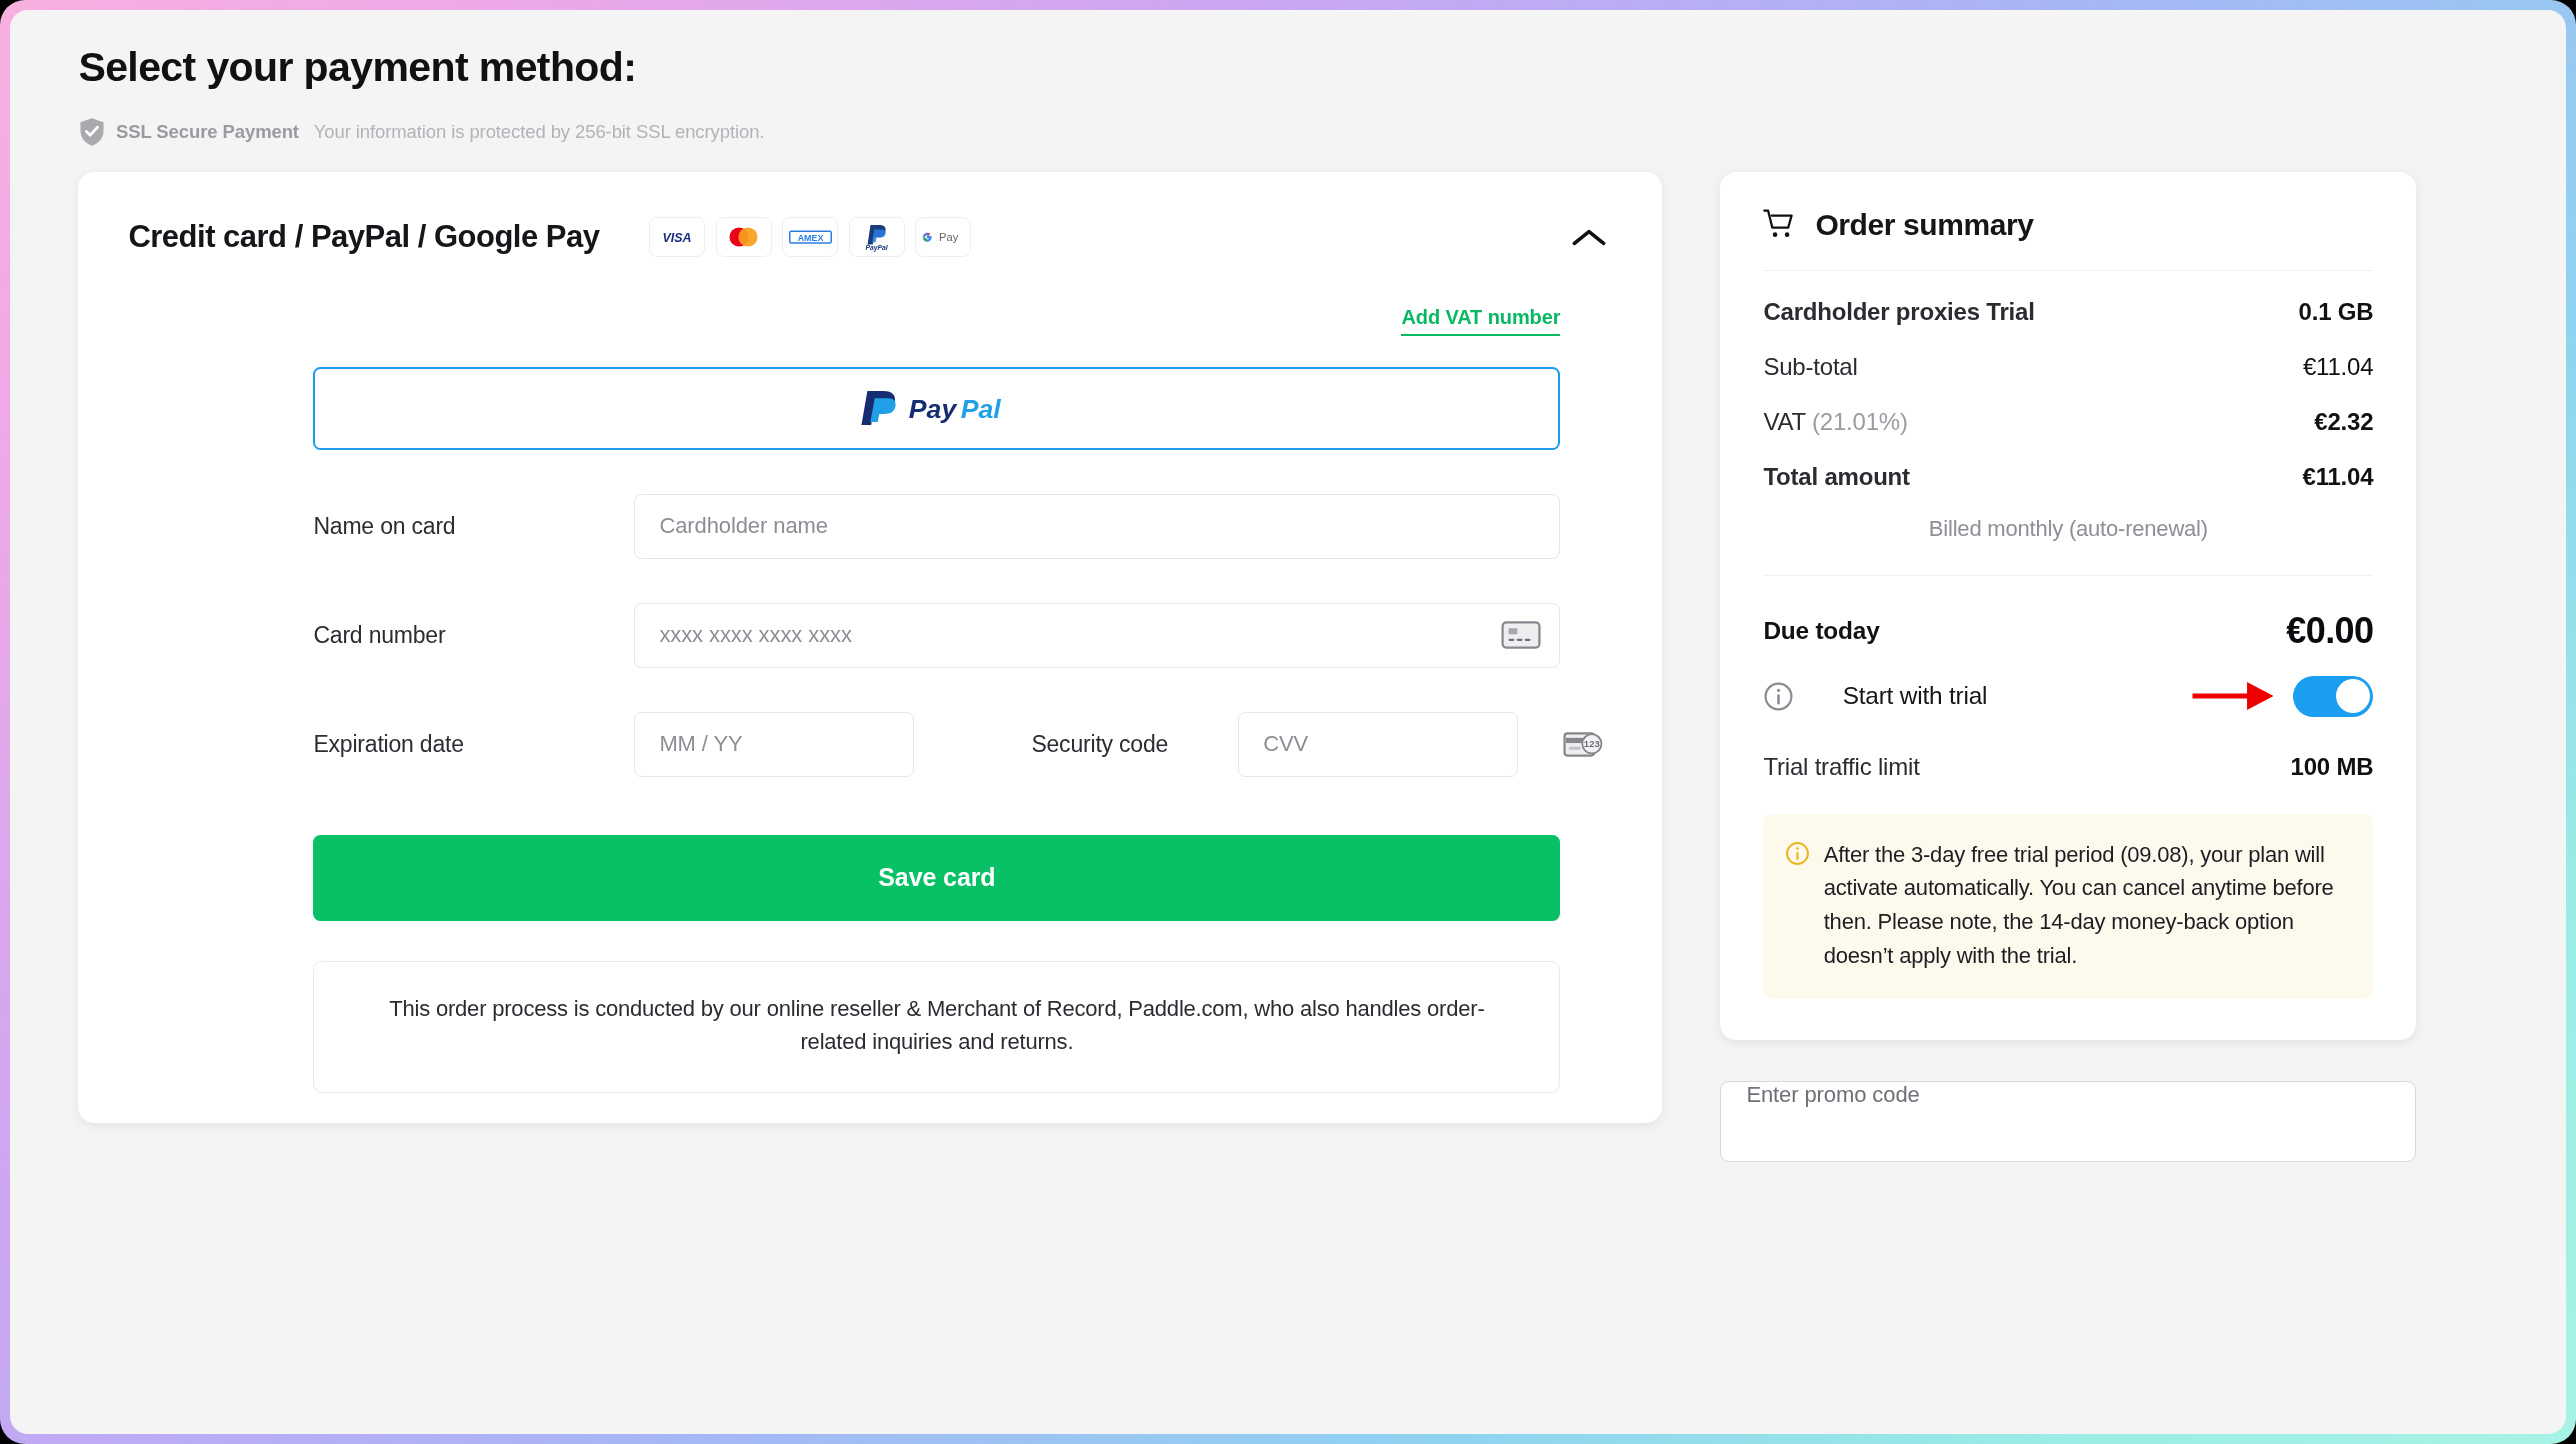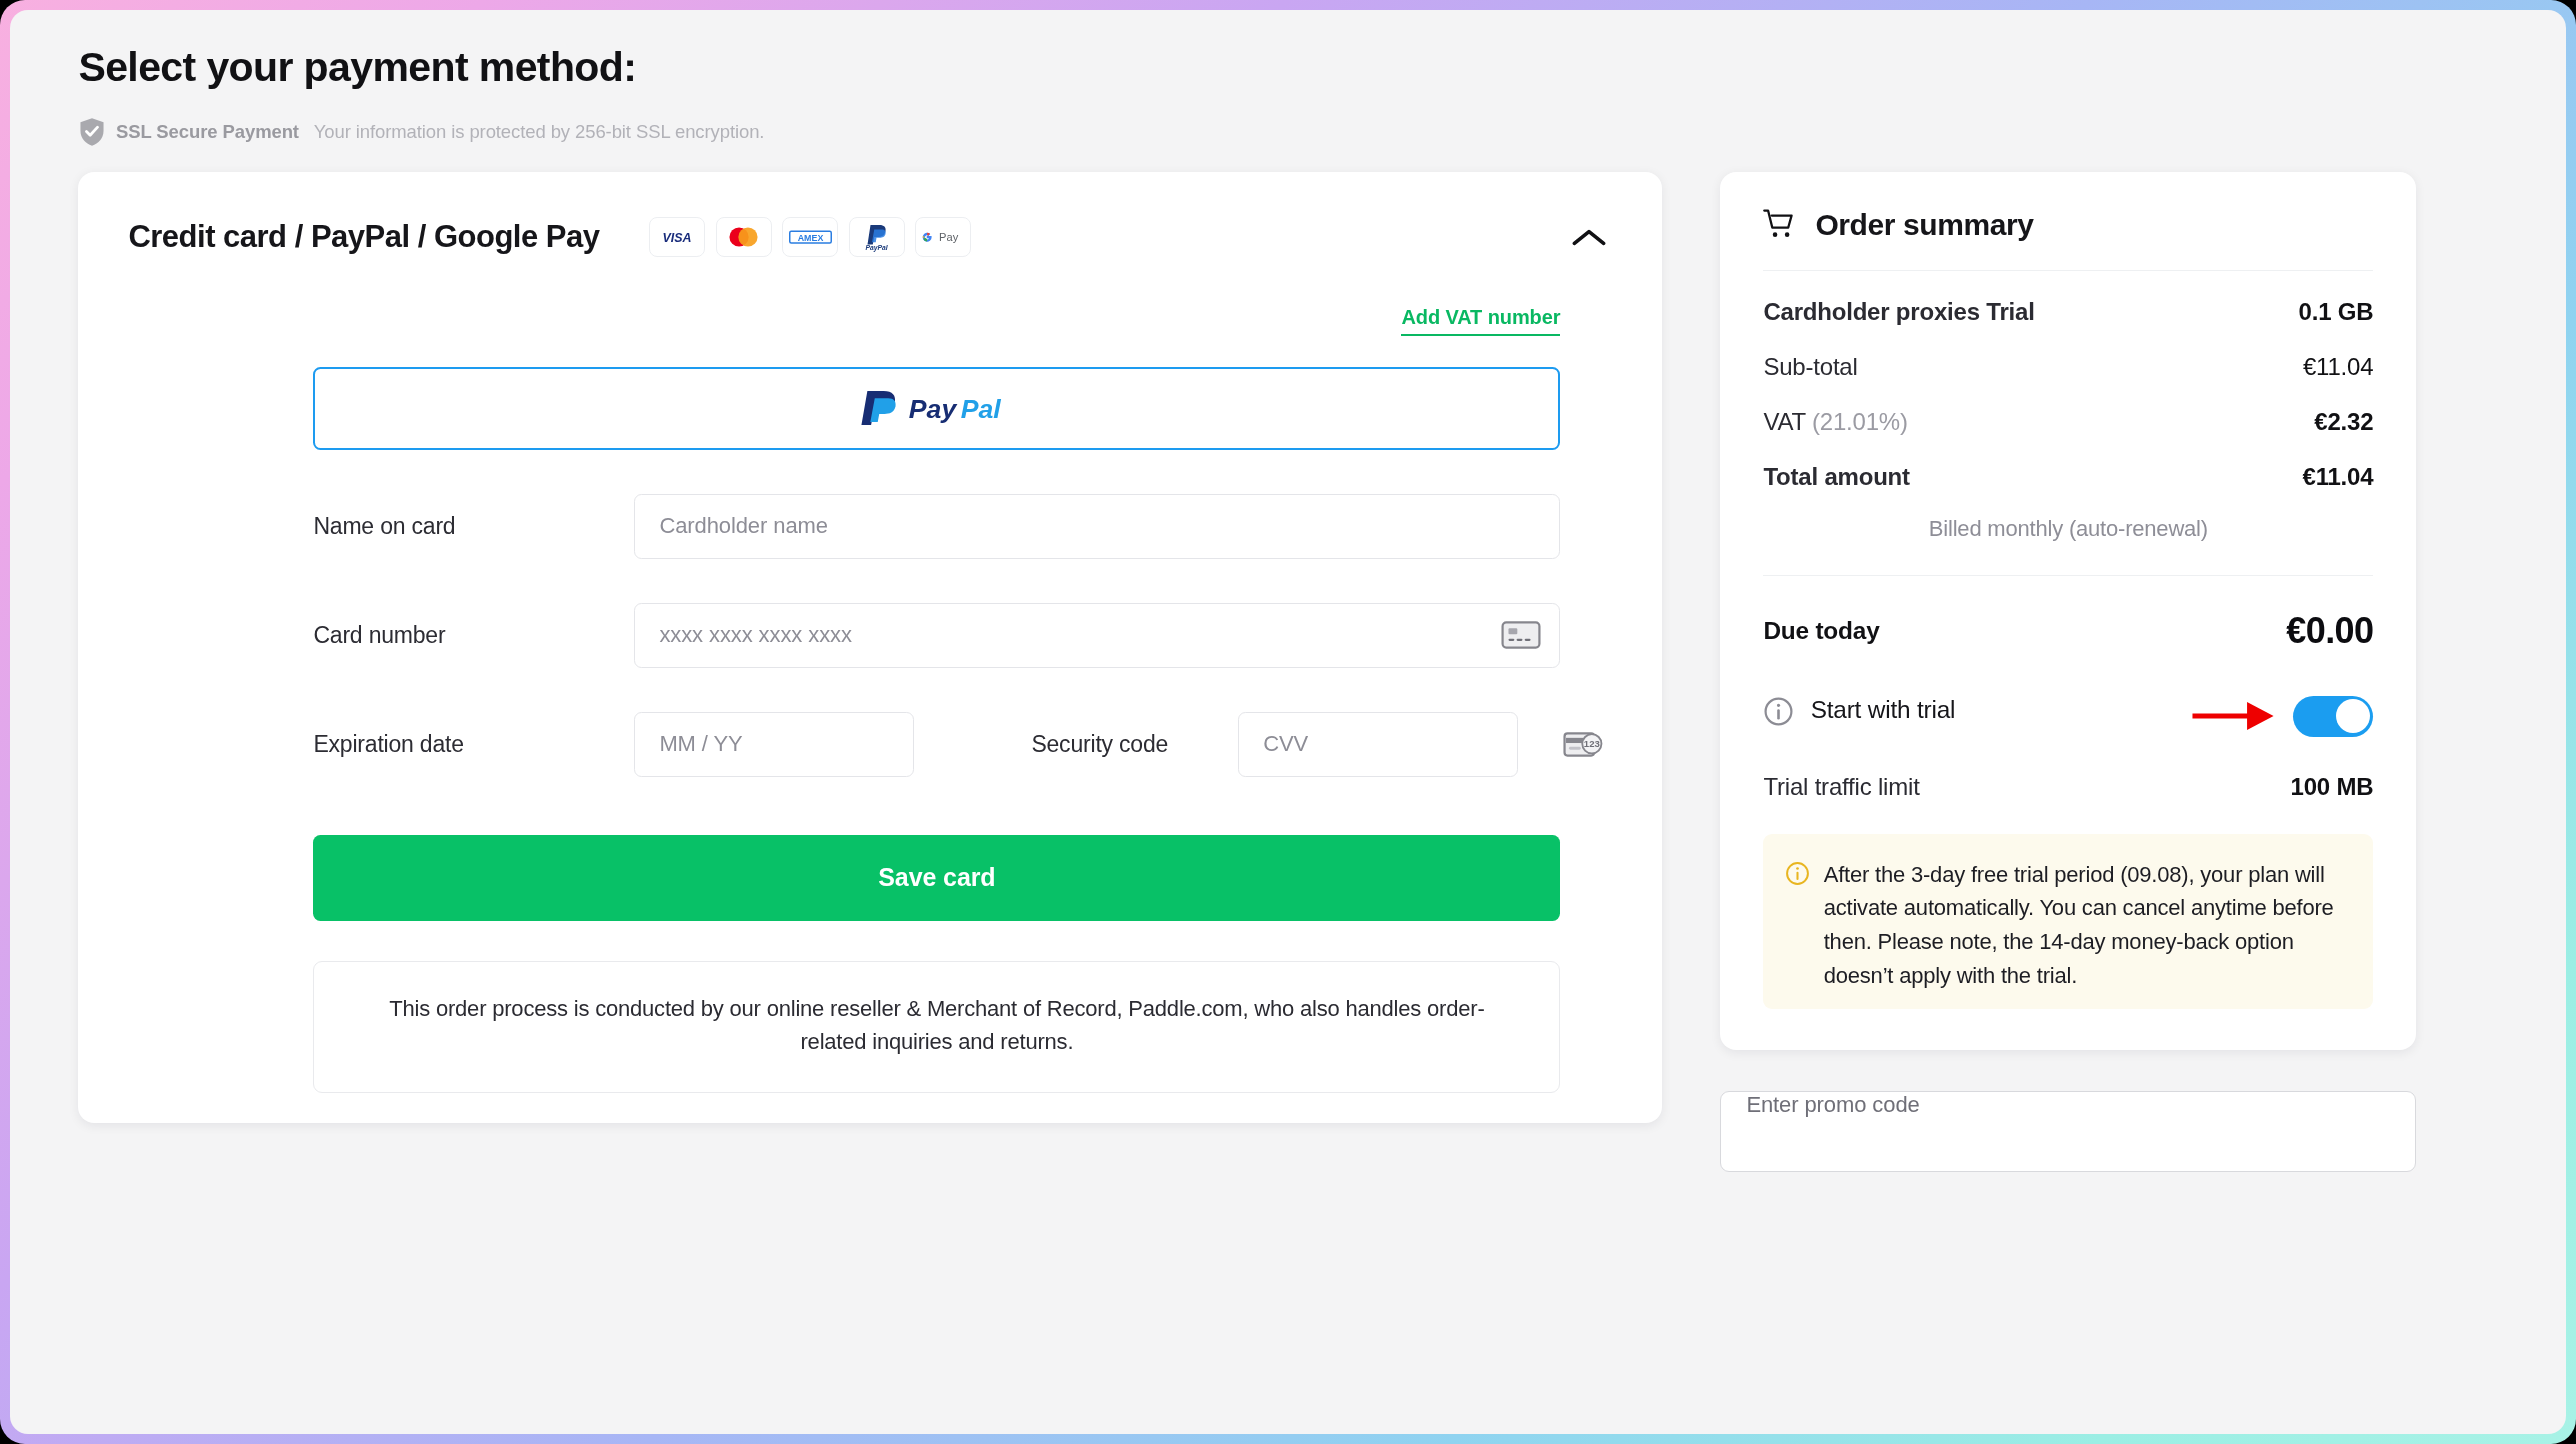--- a/index.html
+++ b/index.html
@@ -268,23 +268,24 @@
   }
 
   .due-row {
     display: flex; align-items: center; justify-content: space-between;
     margin-top: 34px;
   }
   .due-lbl { font-size: 24.4px; font-weight: 700; color: #111114; letter-spacing: -0.2px; }
   .due-val { font-size: 36px; font-weight: 700; color: #0c0c10; letter-spacing: -0.6px; }
 
   .trial-row {
-    display: flex; align-items: flex-start;
-    margin-top: 44px;
+    display: flex; align-items: center;
+    margin-top: 24px;
     position: relative;
+    gap: 32px;
   }
   .trial-lbl {
     font-size: 24.4px; color: #16161a; margin-left: 16.3px; letter-spacing: -0.2px;
   }
   .toggle {
     margin-left: auto;
     width: 80px; height: 41px;
     border-radius: 21px;
     background: #1b9df0;
     position: relative;
@@ -309,21 +310,21 @@
     display: flex; align-items: baseline; justify-content: space-between;
     margin-top: 36px;
   }
   .limit-lbl { font-size: 24px; color: #2b2b32; letter-spacing: -0.2px; }
   .limit-val { font-size: 24px; font-weight: 700; color: #111114; letter-spacing: -0.2px; }
 
   .notice {
     margin-top: 33px;
     background: #fdfaed;
     border-radius: 9px;
-    padding: 24px 25px 17px 22px;
+    padding: 24px 25px 27px 22px;
     display: flex; gap: 13.3px;
   }
   .notice-text {
     font-size: 22px;
     line-height: 1.53;
     color: #1d1d23;
     letter-spacing: -0.2px;
   }
 
   .promo-field {

